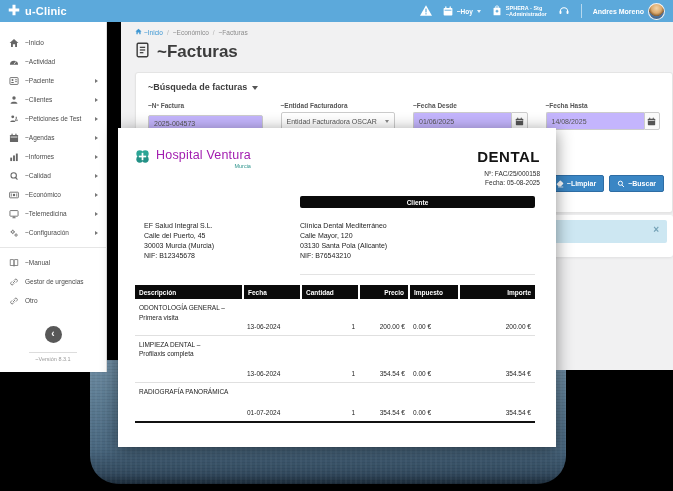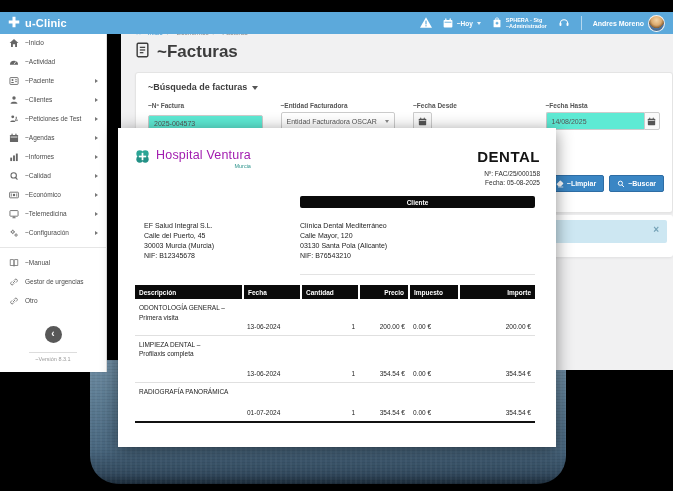--- a/index.html
+++ b/index.html
@@ -2,21 +2,21 @@
 <html><head>
 <meta charset="utf-8">
 <style>
   * { margin:0; padding:0; box-sizing:border-box; }
   html,body { width:673px; height:491px; }
   body { font-family:"Liberation Sans","DejaVu Sans",sans-serif; background:#000; position:relative; overflow:hidden; }
 
   .app { position:absolute; inset:0; }
 
   
-  .topbar { position:absolute; left:0; top:12px; width:673px; height:22px; background:#5CA9DB;
+  .topbar { position:absolute; left:0; top:0; width:673px; height:22px; background:#5CA9DB;
             display:flex; align-items:center; z-index:6; color:#fff; }
   .brand { display:flex; align-items:center; gap:5px; padding-left:8px; }
   .brand-name { font-size:11px; font-weight:bold; letter-spacing:.2px; }
   .topbar-right { margin-left:auto; display:flex; align-items:center; gap:11px; padding-right:8px; }
   .tb-item { display:flex; align-items:center; gap:4px; cursor:pointer; }
   .tb-label { font-size:6.5px; font-weight:bold; }
   .org-text { font-size:5.5px; font-weight:bold; line-height:6.5px; }
   .caret-down { width:0; height:0; border-left:2.5px solid transparent; border-right:2.5px solid transparent; border-top:3px solid #eaf4fb; }
   .tb-divider { width:1px; height:14px; background:rgba(255,255,255,.55); }
   .avatar { width:17px; height:17px; border-radius:50%; border:1px solid rgba(255,255,255,.9);
@@ -45,21 +45,21 @@
   .page-title { font-size:17px; font-weight:bold; color:#3c3c3c; }
 
   .search-card { position:absolute; left:14px; top:50px; width:538px; height:141px; background:#fff;
                  border:1px solid #e4e4e4; border-radius:3px; box-shadow:0 1px 2px rgba(0,0,0,.05); }
   .card-header { padding:9px 12px 6px 12px; font-size:9px; font-weight:bold; color:#3e3e3e; display:flex; align-items:center; gap:5px; cursor:pointer;}
   .hdr-caret { width:0; height:0; border-left:3px solid transparent; border-right:3px solid transparent; border-top:4px solid #555; margin-top:1px;}
   .fields-row { display:flex; gap:18px; padding:4px 12px 0 12px; }
   .field { flex:1; }
   .field-label { font-size:6.5px; font-weight:bold; color:#555; margin-bottom:3px; white-space:nowrap;}
   .text-input { width:100%; height:18px; border:1px solid #ccc; border-radius:2px; padding:0 5px;
-                font-size:7px; color:#555; font-family:inherit; background:#5eead4; }
+                font-size:7px; color:#555; font-family:inherit; background:#c4b5fd; }
   .select-box { width:100%; height:18px; border:1px solid #ccc; border-radius:2px; padding:0 5px;
                 font-size:7px; color:#555; display:flex; align-items:center; justify-content:space-between; cursor:pointer; background:#fff;}
   .sel-caret { width:0; height:0; border-left:2.5px solid transparent; border-right:2.5px solid transparent; border-top:3px solid #888; }
   .date-group { display:flex; }
   .date-group .text-input { border-radius:2px 0 0 2px; border-right:none; }
   .date-addon { width:19px; height:18px; border:1px solid #ccc; border-radius:0 2px 2px 0; background:#fafafa;
                 display:flex; align-items:center; justify-content:center; cursor:pointer; }
   .btn-row { position:absolute; right:8px; bottom:20px; display:flex; gap:5px; }
   .btn { height:17px; background:#3A86C4; border:1px solid #2e6da4; border-radius:2px; color:#fff;
          font-size:7px; font-weight:bold; display:flex; align-items:center; gap:3px; padding:0 7px; cursor:pointer; font-family:inherit;}
@@ -373,20 +373,21 @@
         <div class="field">
           <div class="field-label">~Entidad Facturadora</div>
           <div class="select-box">
             <span>Entidad Facturadora OSCAR</span>
             <span class="sel-caret"></span>
           </div>
         </div>
         <div class="field">
           <div class="field-label">~Fecha Desde</div>
           <div class="date-group">
+            <input class="text-input" type="text" value="01/06/2025" style="">
             <span class="date-addon">
               <svg width="9" height="9" viewBox="0 0 16 16">
                   <rect x="1.5" y="3" width="13" height="11.5" rx="1" fill="#555"></rect>
                   <rect x="4" y="0.8" width="1.8" height="3.6" rx="0.9" fill="#555"></rect>
                   <rect x="10.2" y="0.8" width="1.8" height="3.6" rx="0.9" fill="#555"></rect>
                   <rect x="2.5" y="5.8" width="11" height="1.2" fill="#fff"></rect>
                 </svg>
             </span>
           </div>
         </div>

